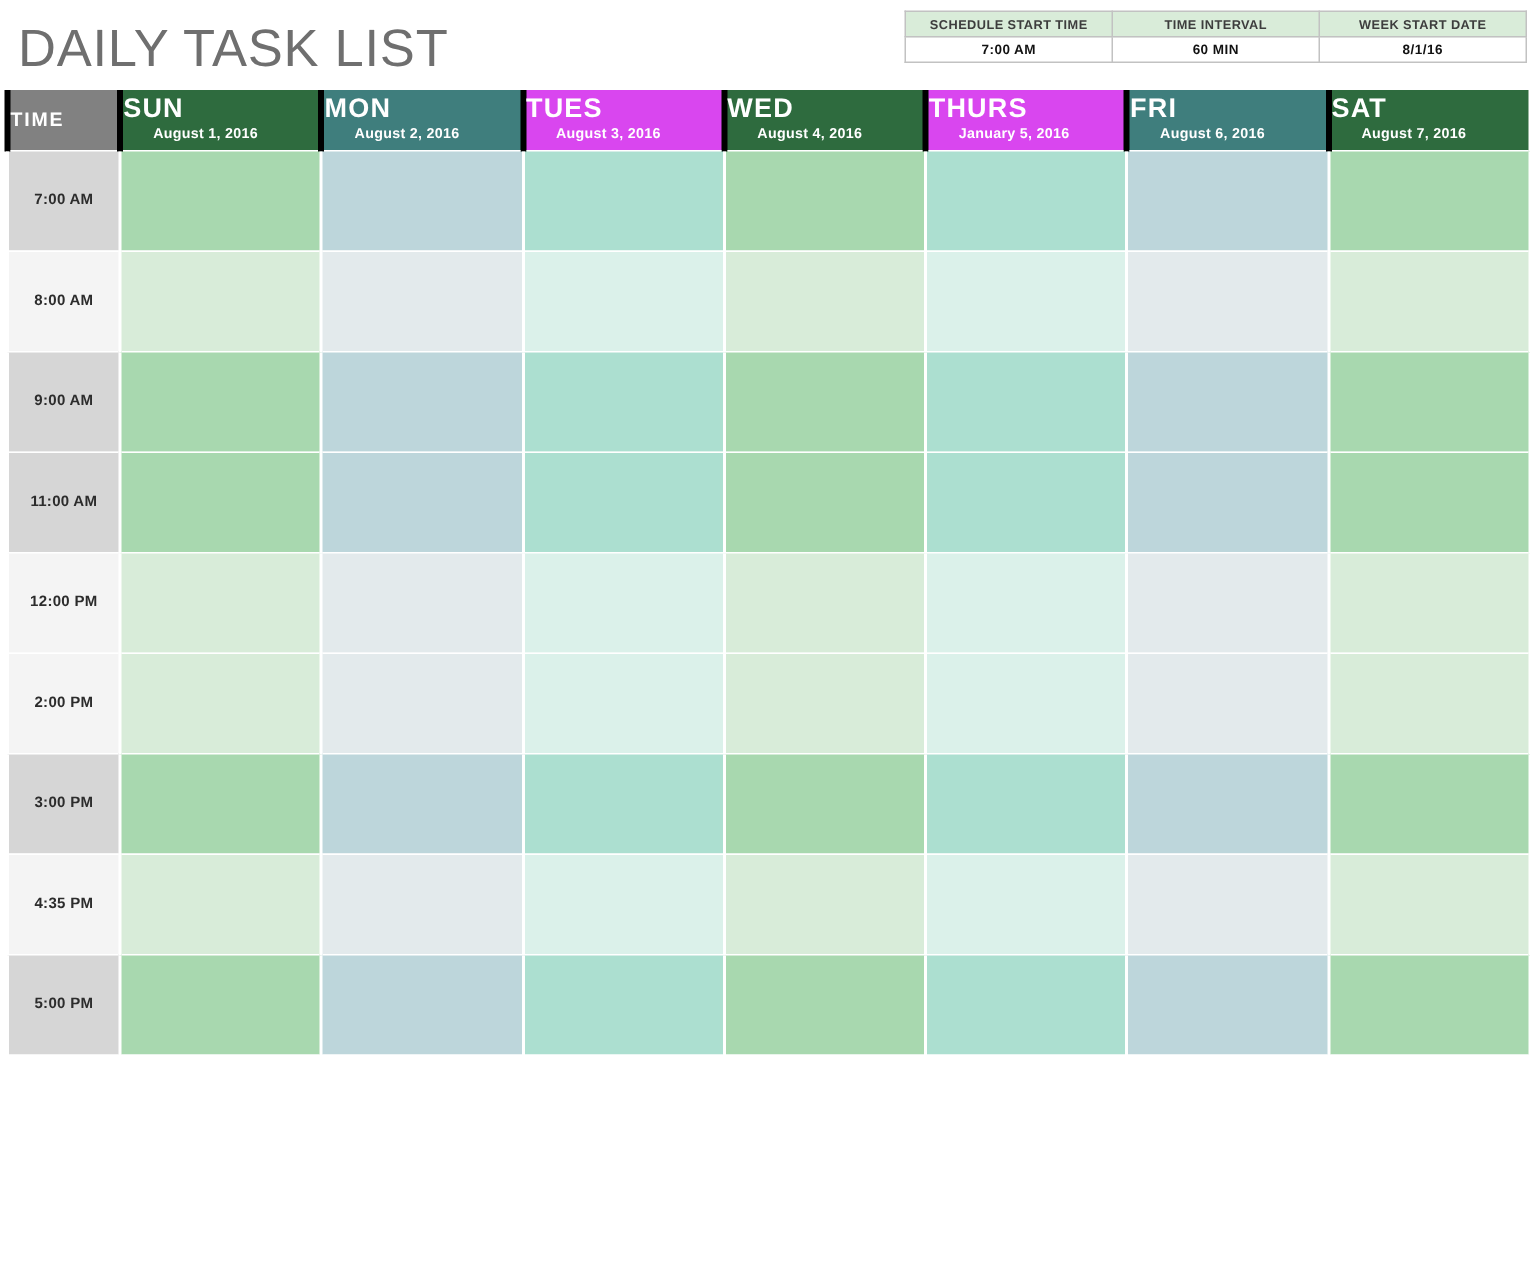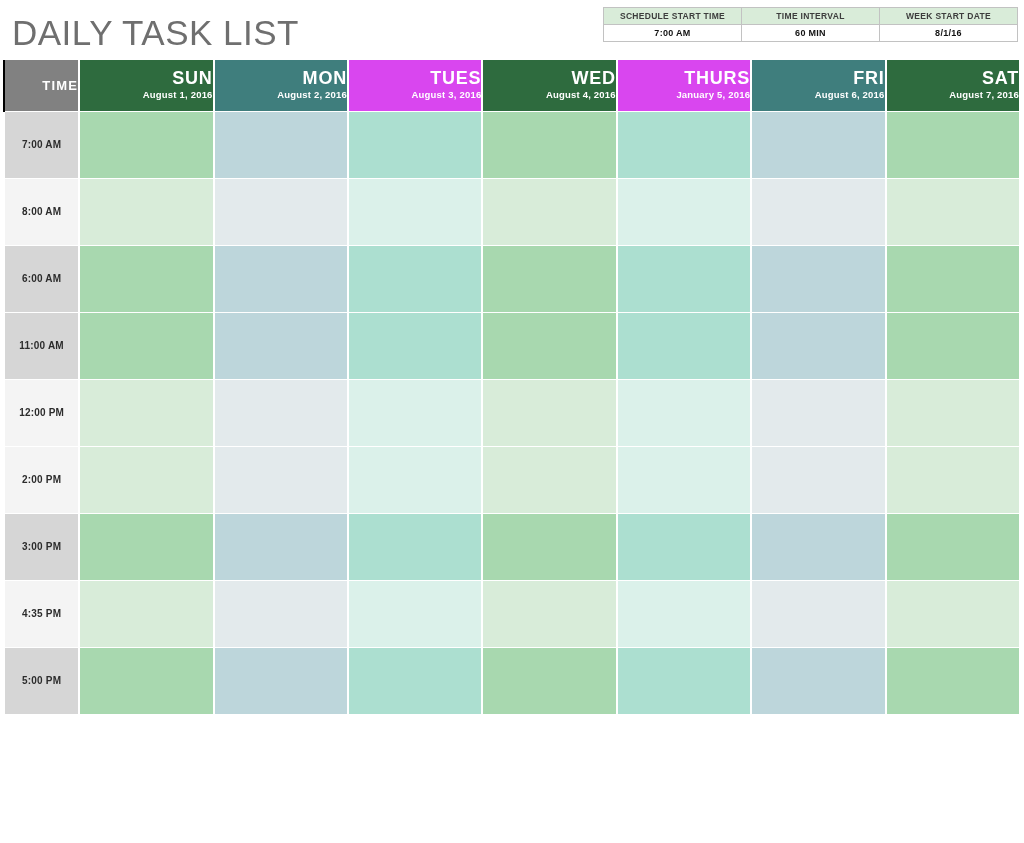--- a/index.html
+++ b/index.html
@@ -68,25 +68,25 @@
     border-collapse: collapse;
     table-layout: fixed;
   }
   #grid th, #grid td {
     border: 1px solid #ffffff;
     padding: 0;
   }
 
   
   #grid thead th {
-    height: 51px;
+    height: 40px;
     vertical-align: middle;
     color: #ffffff;
-    text-align: right;
-    border-left: 2px solid #000000;
+    text-align: left;
+    border-left: 4px solid #000000;
     border-right: 2px solid #ffffff;
     border-top: none;
     border-bottom: none;
   }
   .col-time { width: 75px; }
   .col-day  { width: 134px; }
 
   th.time-head {
     background: #818181;
     font-size: 13px;
@@ -228,21 +228,21 @@
           <td class="time-cell">8:00 AM</td>
           <td class="th-green"></td>
           <td class="th-teal"></td>
           <td class="th-emerald"></td>
           <td class="th-green"></td>
           <td class="th-emerald"></td>
           <td class="th-teal"></td>
           <td class="th-green"></td>
         </tr>
         <tr class="band-dark">
-          <td class="time-cell">6:00 AM</td>
+          <td class="time-cell">9:00 AM</td>
           <td class="th-green"></td>
           <td class="th-teal"></td>
           <td class="th-emerald"></td>
           <td class="th-green"></td>
           <td class="th-emerald"></td>
           <td class="th-teal"></td>
           <td class="th-green"></td>
         </tr>
         <tr class="band-dark">
           <td class="time-cell">11:00 AM</td>

